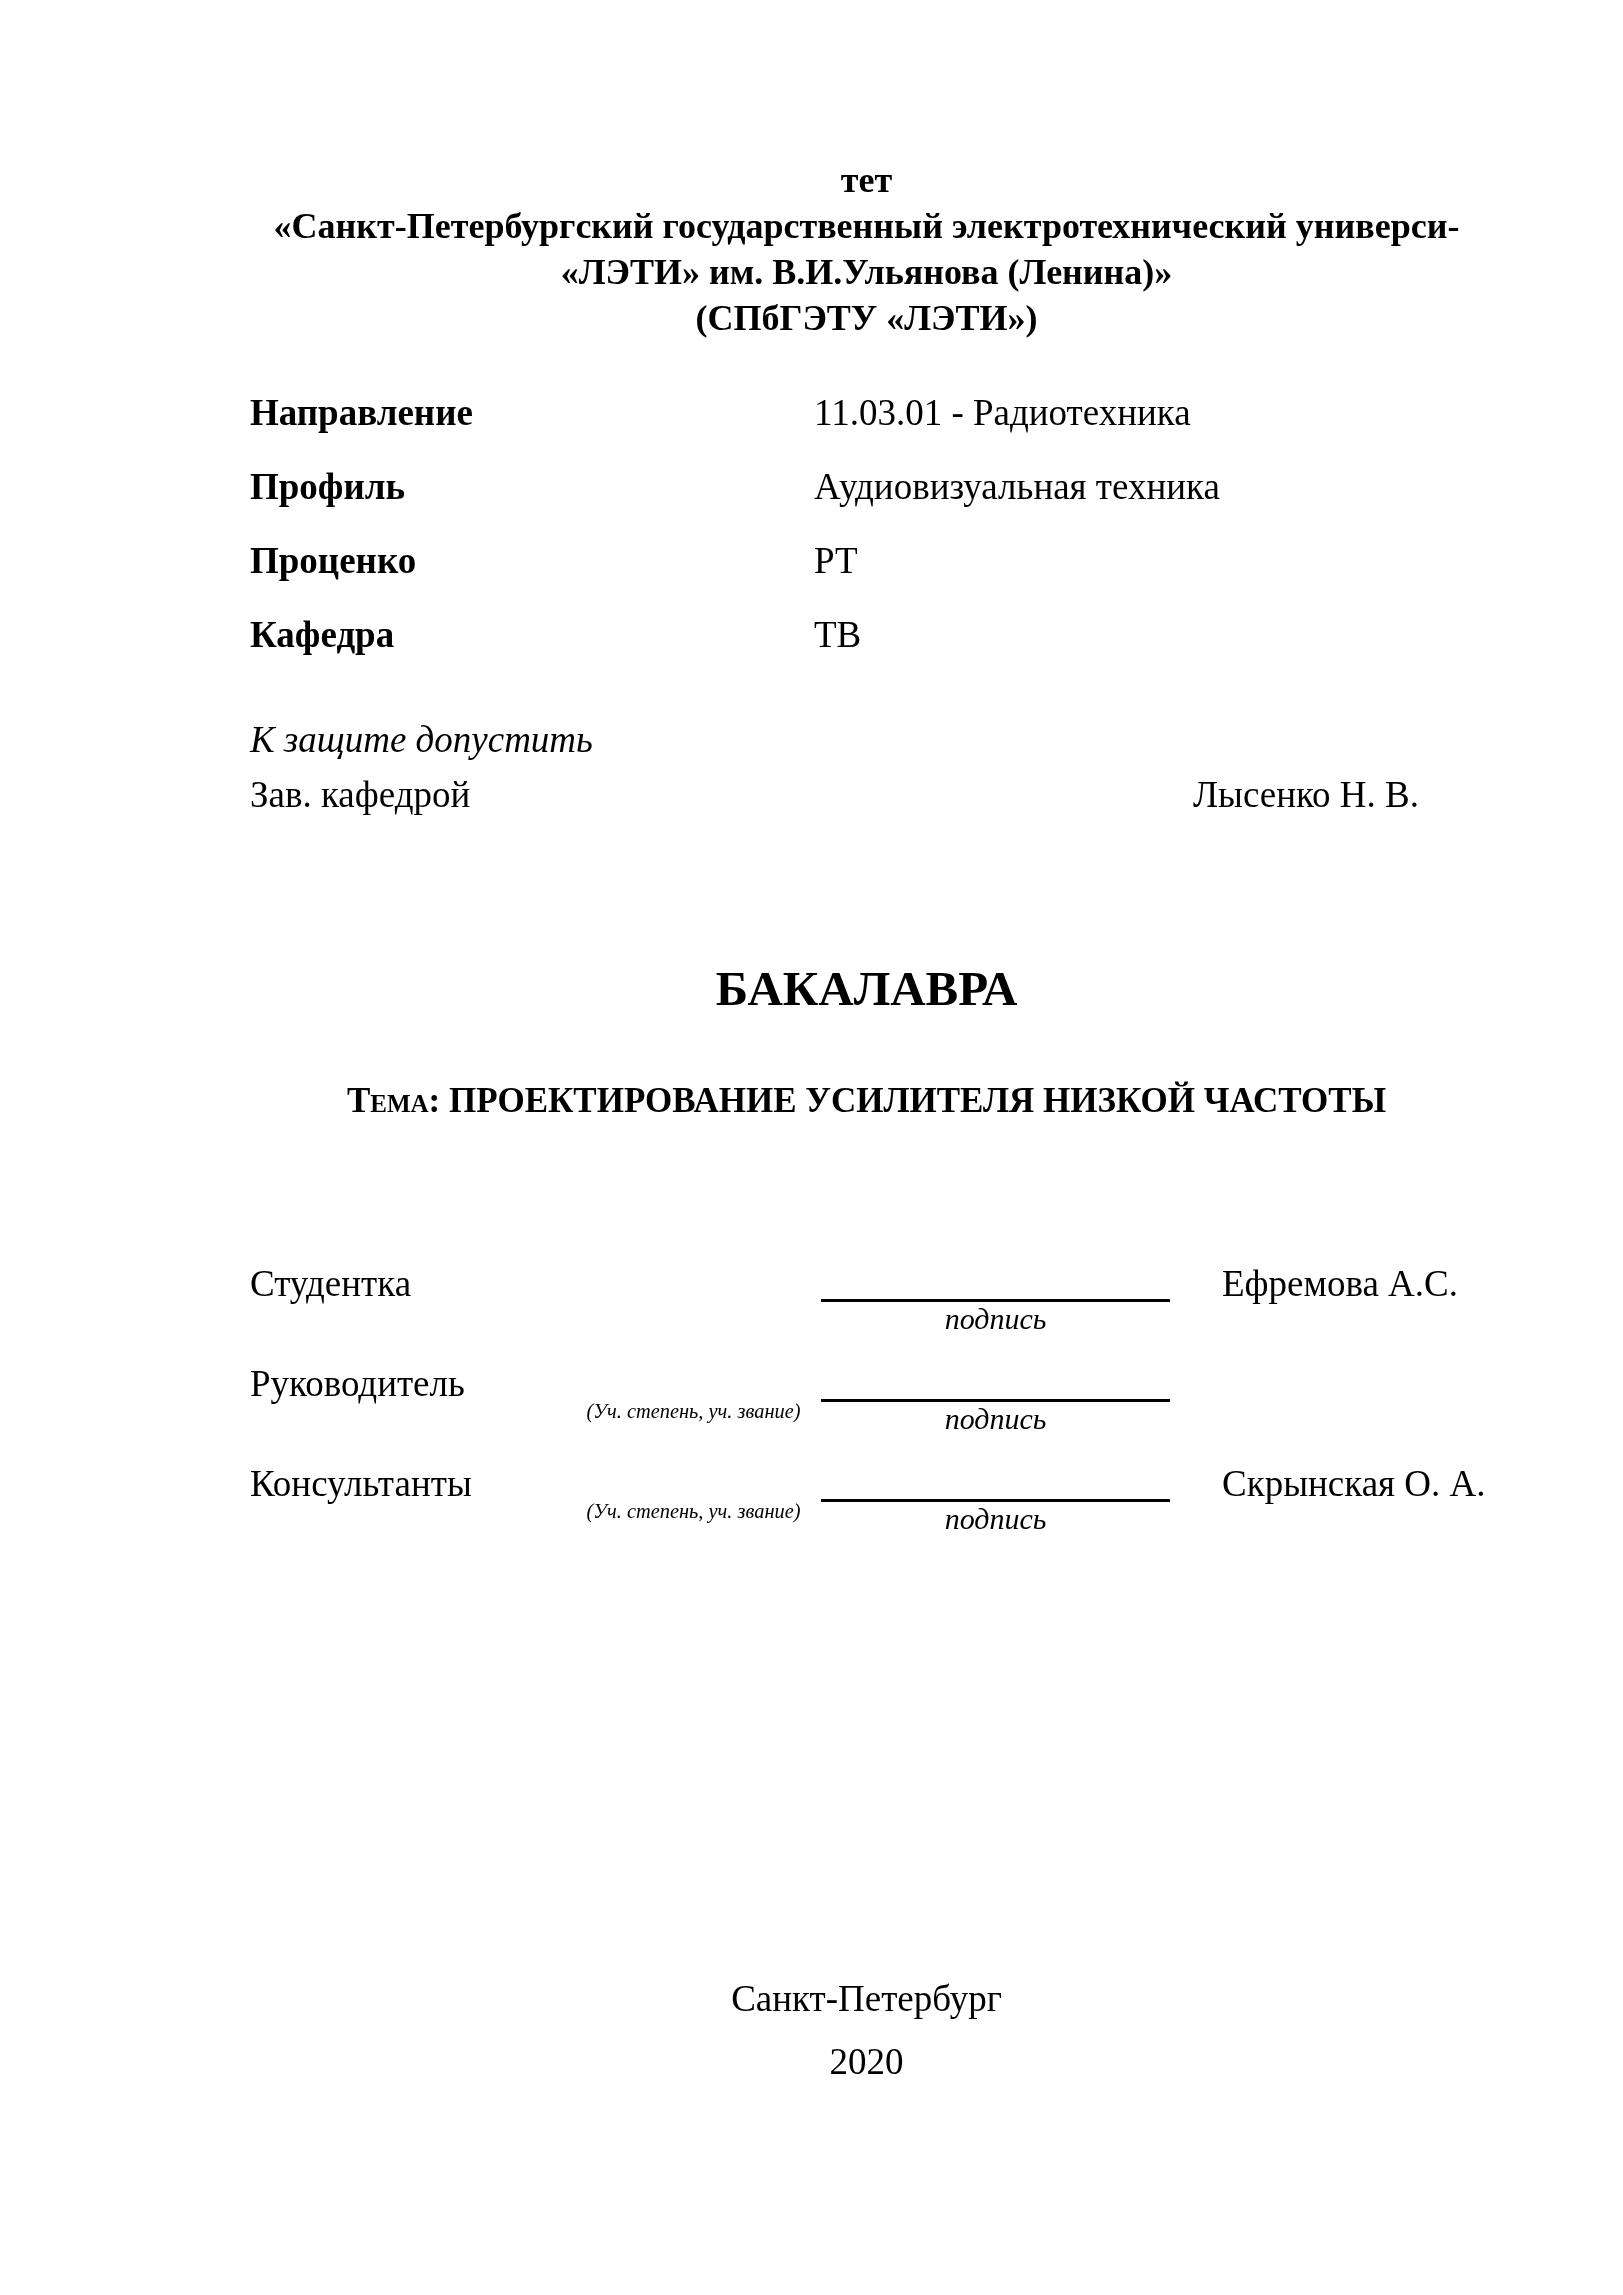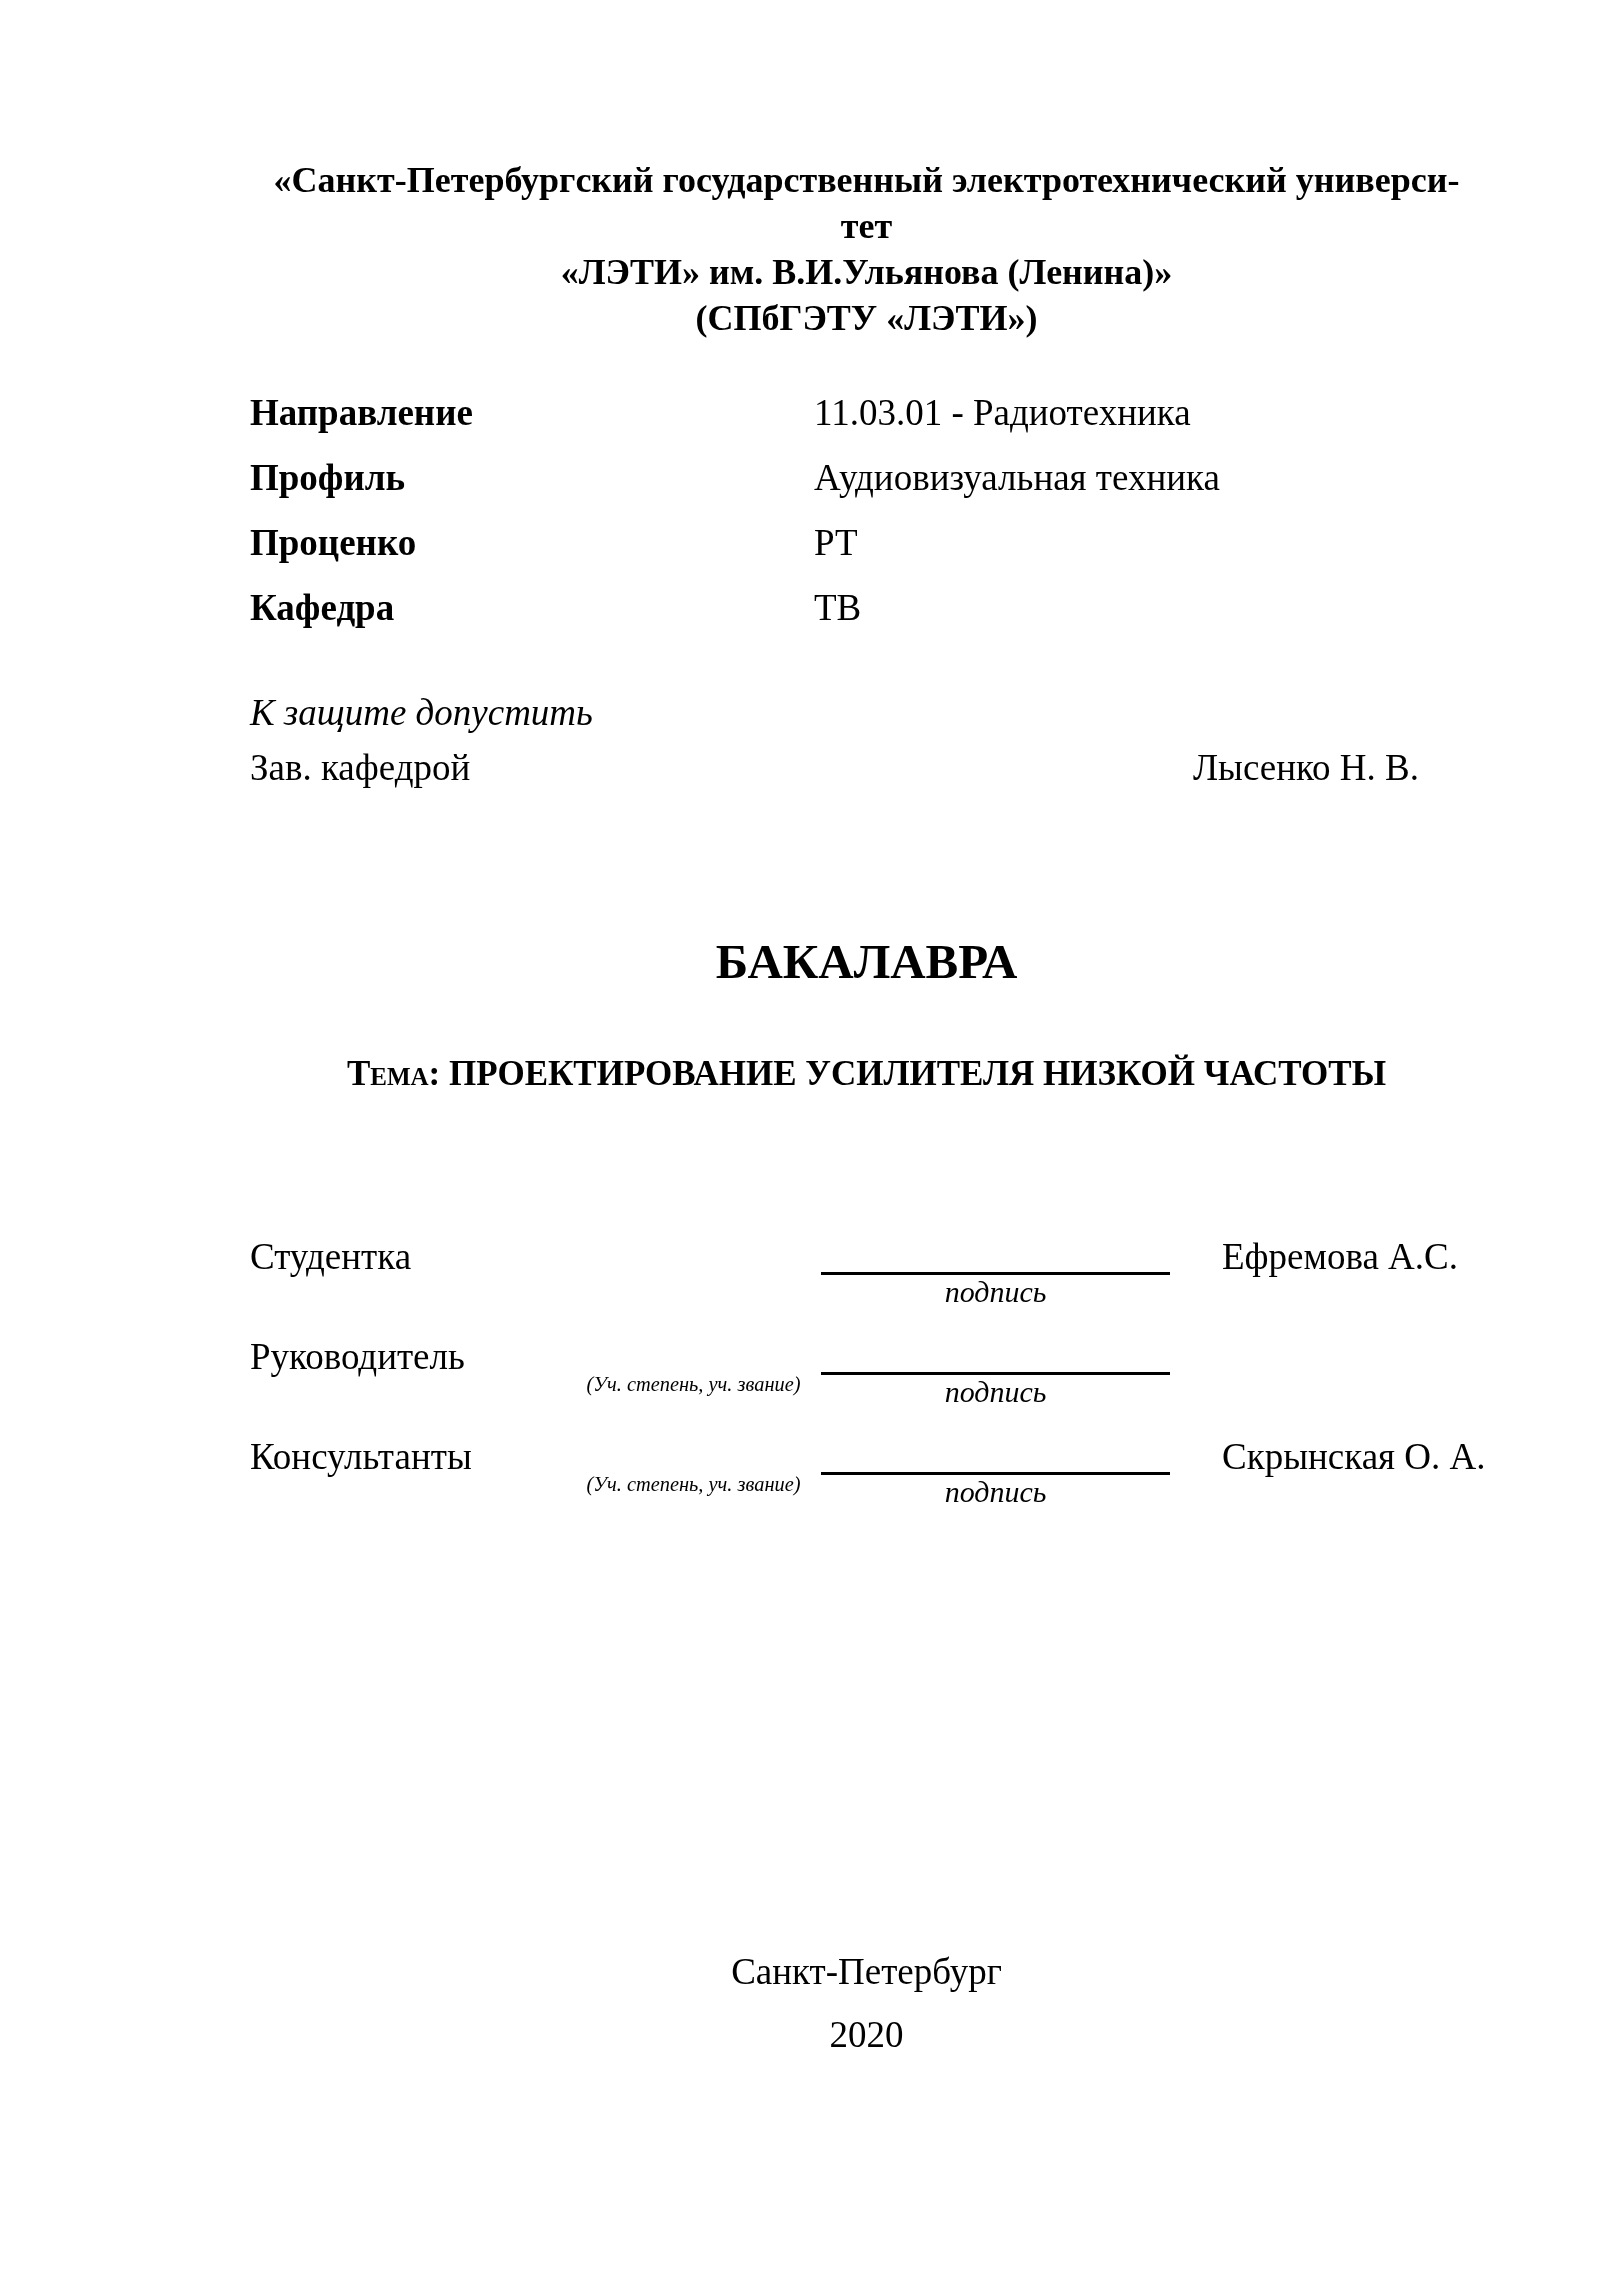--- a/index.html
+++ b/index.html
@@ -25,21 +25,21 @@
     font-size: 36px;
     line-height: 46px;
     white-space: nowrap;
   }
 
   
   .fields {
     margin-top: 49px;
     display: grid;
     grid-template-columns: 564px 1fr;
-    row-gap: 19px;
+    row-gap: 28px;
     font-size: 37px;
     line-height: 46px;
   }
   .field-label { font-weight: bold; }
   .field-value { font-weight: normal; }
 
   
   .admission-note {
     margin-top: 59px;
     font-size: 37px;
@@ -122,22 +122,22 @@
     font-size: 37px;
     line-height: 63px;
   }
 </style>
 </head>
 <body>
 
 <div class="page">
 
   <div class="uni-header">
+    <div>тет</div>
     <div>«Санкт-Петербургский государственный электротехнический универси-</div>
-    <div>тет</div>
     <div>«ЛЭТИ» им. В.И.Ульянова (Ленина)»</div>
     <div>(СПбГЭТУ «ЛЭТИ»)</div>
   </div>
 
   <div class="fields">
     <div class="field-label">Направление</div>
     <div class="field-value">11.03.01 - Радиотехника</div>
     <div class="field-label">Профиль</div>
     <div class="field-value">Аудиовизуальная техника</div>
     <div class="field-label">Проценко</div>

